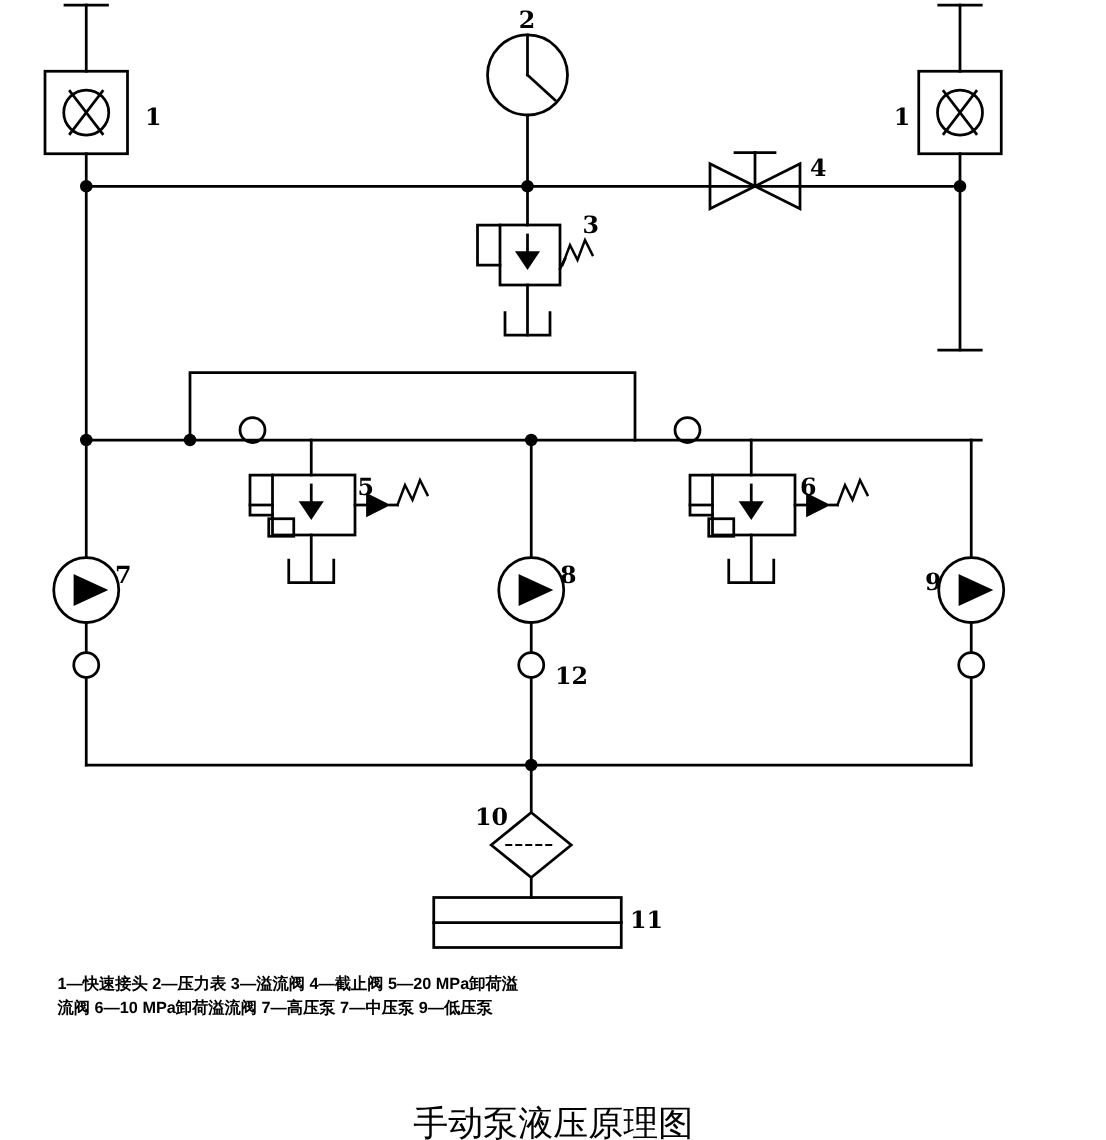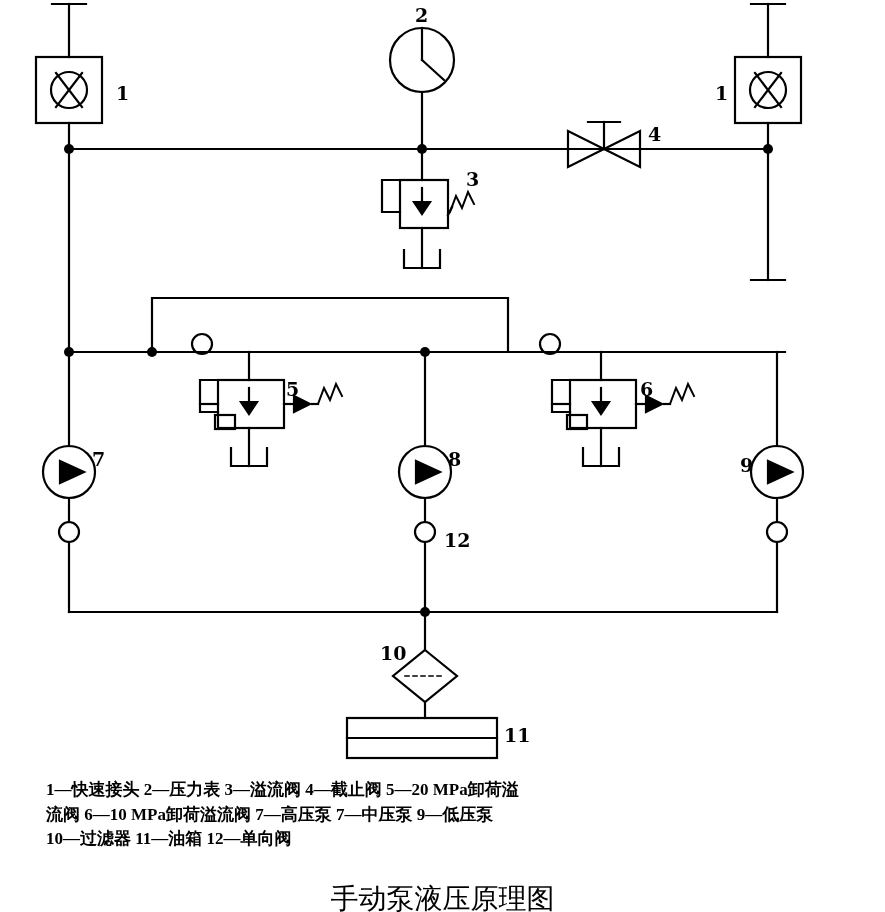--- a/index.html
+++ b/index.html
@@ -27,22 +27,22 @@
     left: 0;
     top: 0;
     width: 885px;
     height: 912px;
   }
   .legend {
     position: absolute;
     left: 46px;
     top: 778px;
     width: 800px;
-    font-family: Liberation Serif, serif;
-    font-size: 17px;
+    font-family: Liberation Sans, sans-serif;
+    font-size: 13px;
     font-weight: bold;
     line-height: 1.45;
     color: #000;
     letter-spacing: 0px;
   }
   .legend div {
     white-space: nowrap;
   }
   .caption {
     position: absolute;
@@ -227,17 +227,16 @@
     <text class="num" x="448" y="466">8</text>
     <text class="num" x="740" y="472">9</text>
     <text class="num" x="380" y="660">10</text>
     <text class="num" x="504" y="742">11</text>
     <text class="num" x="444" y="547">12</text>
   </svg>
 
   <div class="legend">
     <div>1—快速接头  2—压力表  3—溢流阀  4—截止阀  5—20 MPa卸荷溢</div>
     <div>流阀  6—10 MPa卸荷溢流阀  7—高压泵  7—中压泵  9—低压泵</div>
-    <div>10—过滤器  11—油箱  12—单向阀</div>
   </div>
 
   <div class="caption">手动泵液压原理图</div>
 </div>
 
 </body></html>

